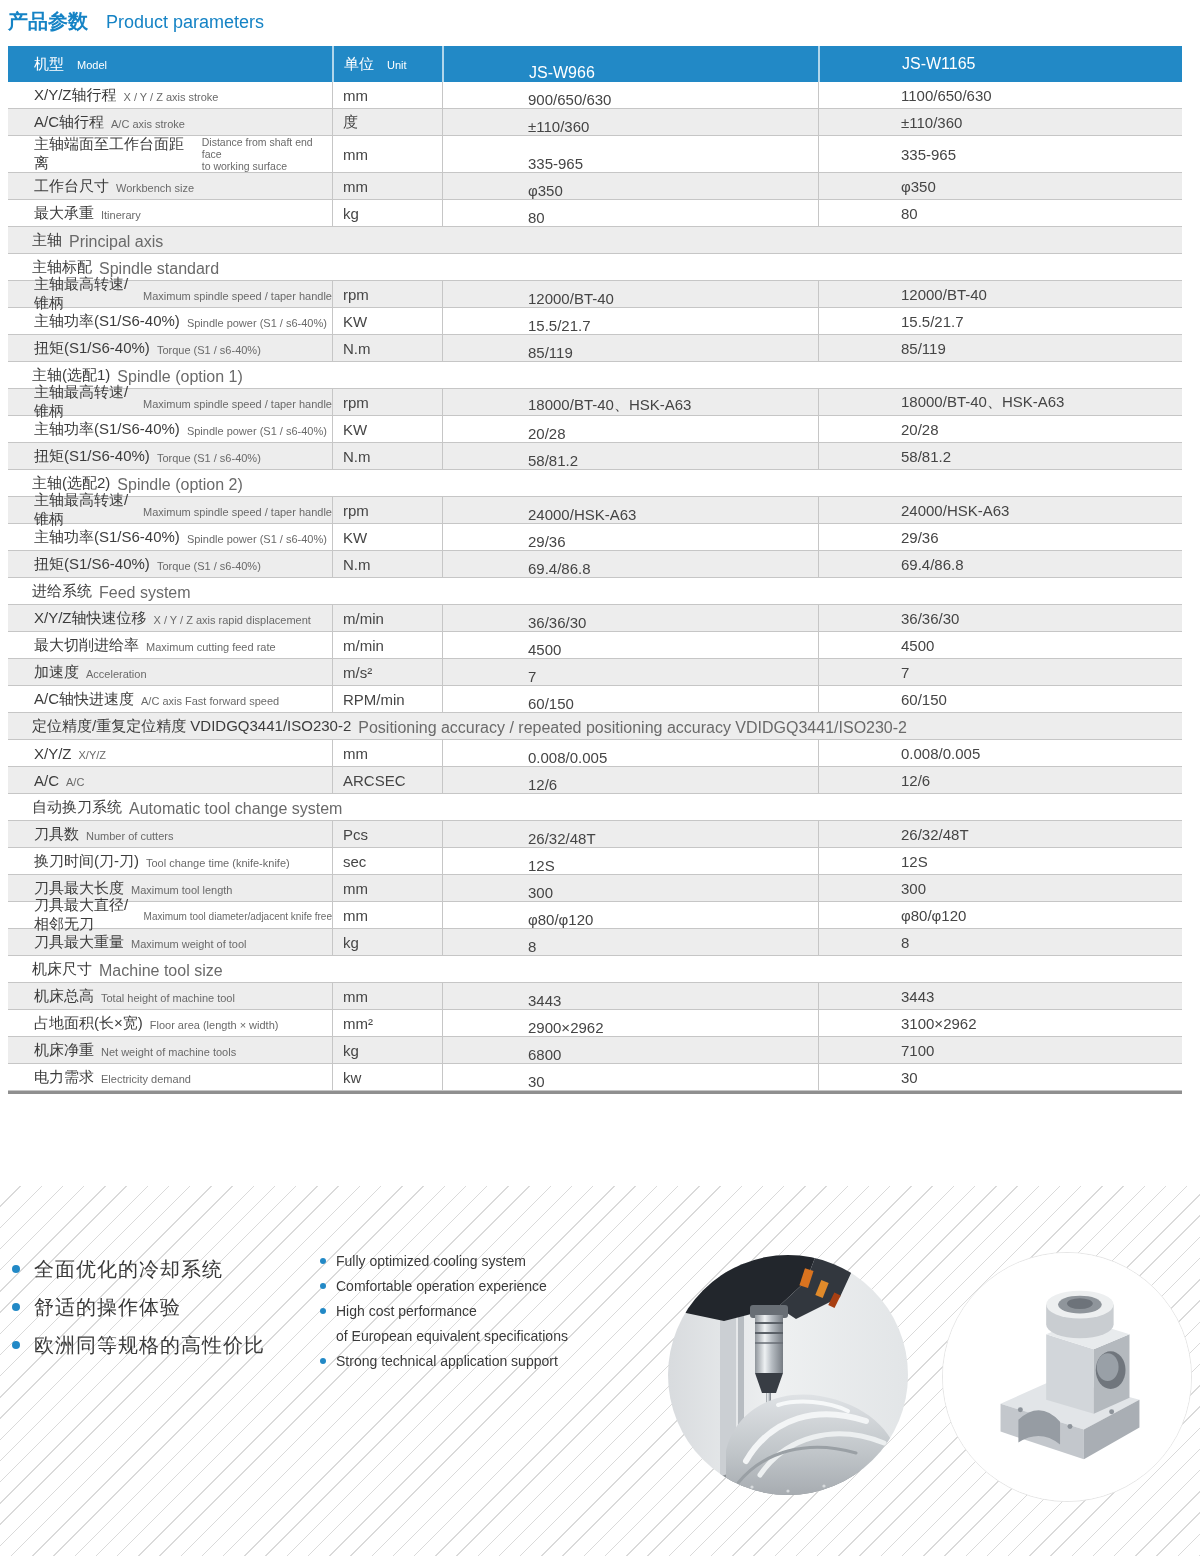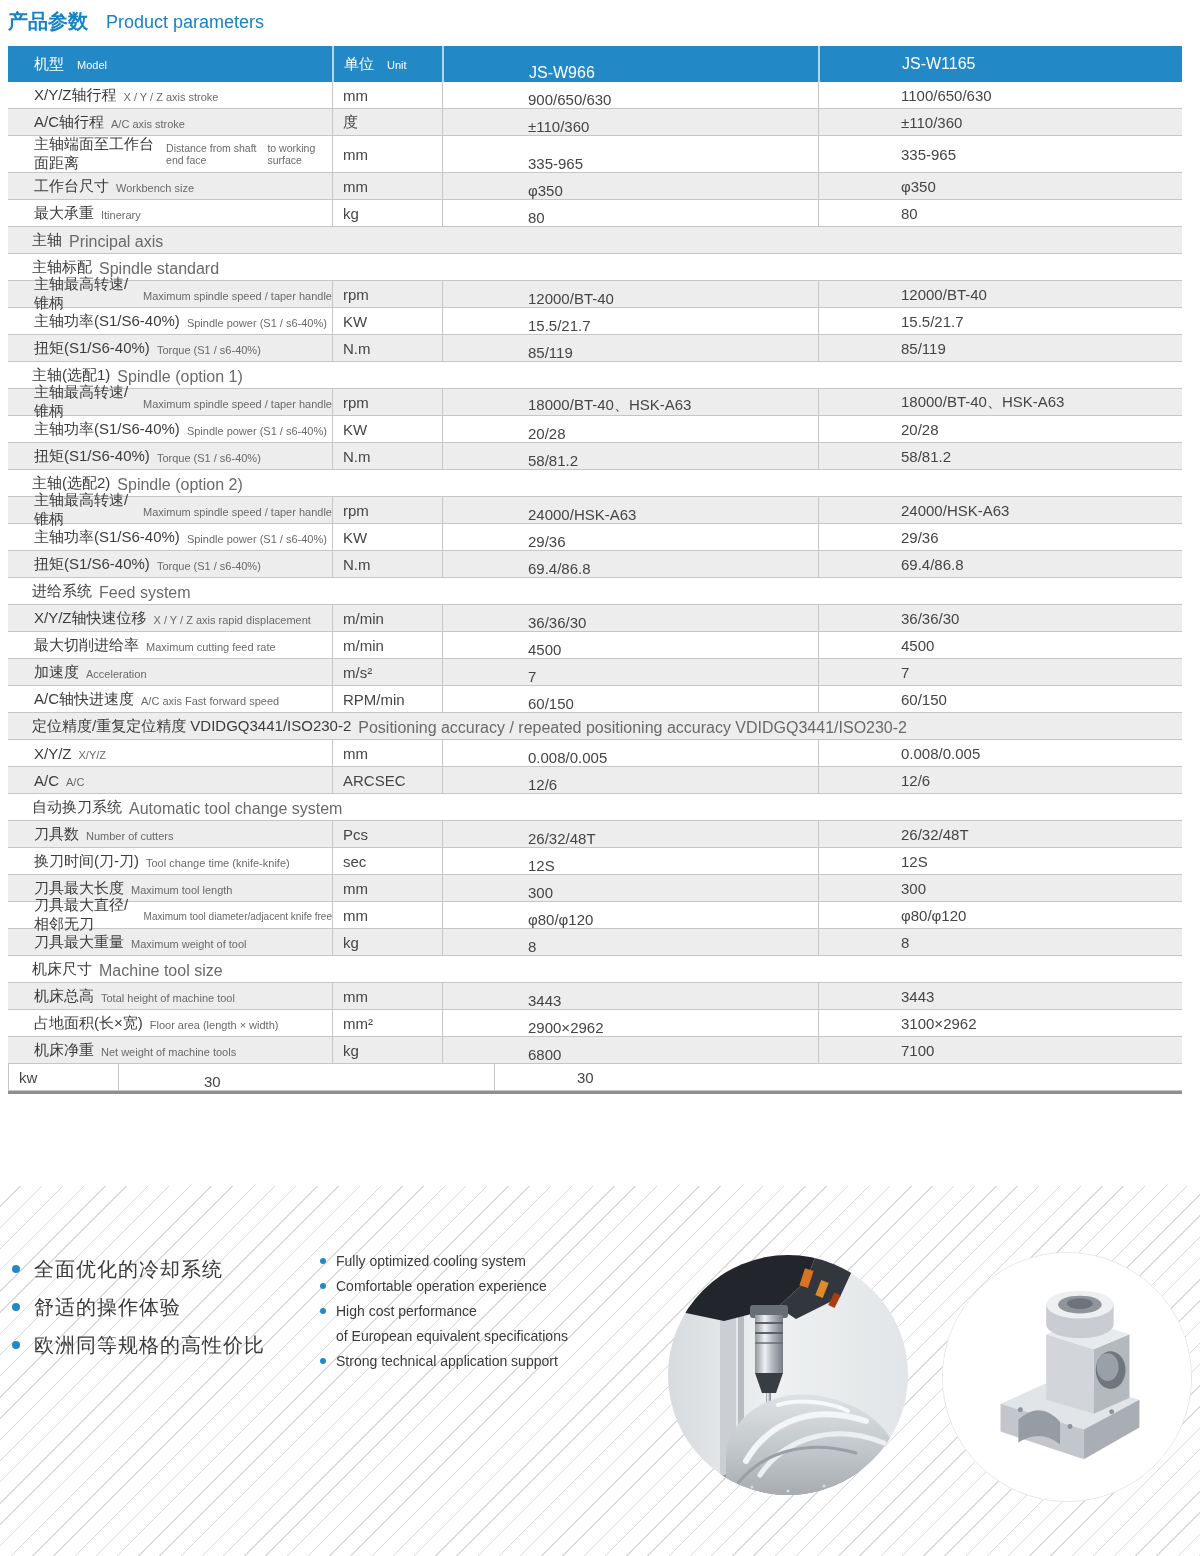--- a/index.html
+++ b/index.html
@@ -24,21 +24,21 @@
   .hen{font-size:11px;margin-left:13px;position:relative;top:1px;}
   .hmodel{font-size:16px;}
   .trow{display:flex;align-items:stretch;height:27px;background:#fff;border-bottom:1px solid var(--border-gray);box-sizing:border-box;}
   .trow.alt{background:var(--row-alt-gray);}
   .trow.tall{height:37px;}
   .trow .c2,.trow .c3,.trow .c4{border-left:1px solid var(--border-gray);}
   .cn{font-size:15px;color:#3c3c3c;}
   .en{font-size:11px;color:#6a6a6a;margin-left:7px;position:relative;top:1.5px;white-space:nowrap;}
   .trow.small .cn{font-size:15px;}
   .trow.small .en{font-size:10px;}
-  .en2wrap{display:inline-flex;flex-direction:row;margin-left:7px;font-size:10.5px;color:#6a6a6a;line-height:1.15;}
+  .en2wrap{display:inline-flex;flex-direction:column;margin-left:7px;font-size:10.5px;color:#6a6a6a;line-height:1.15;}
   .unit{font-size:15px;color:#454545;}
   .val{font-size:15px;color:#454545;}
   .sec-cell{width:100%;height:100%;padding-left:24px;display:flex;align-items:center;box-sizing:border-box;}
   .sec-cell .en{font-size:16px;}
   
   .striped-section{
     position:absolute;left:0;top:1186px;width:1200px;height:370px;
     background:repeating-linear-gradient(135deg,#ffffff 0px,#ffffff 14px,var(--stripe-gray) 14px,var(--stripe-gray) 15px);
   }
   .features-cn{position:absolute;left:12px;top:64px;}
@@ -546,20 +546,24 @@
             <span class="unit">kg</span>
           </div>
           <div class="cell c3">
             <span class="val">6800</span>
           </div>
           <div class="cell c4">
             <span class="val">7100</span>
           </div>
         </div>
         <div class="trow">
+          <div class="cell c1">
+            <span class="cn">电力需求</span>
+            <span class="en">Electricity demand</span>
+          </div>
           <div class="cell c2">
             <span class="unit">kw</span>
           </div>
           <div class="cell c3">
             <span class="val">30</span>
           </div>
           <div class="cell c4">
             <span class="val">30</span>
           </div>
         </div>

